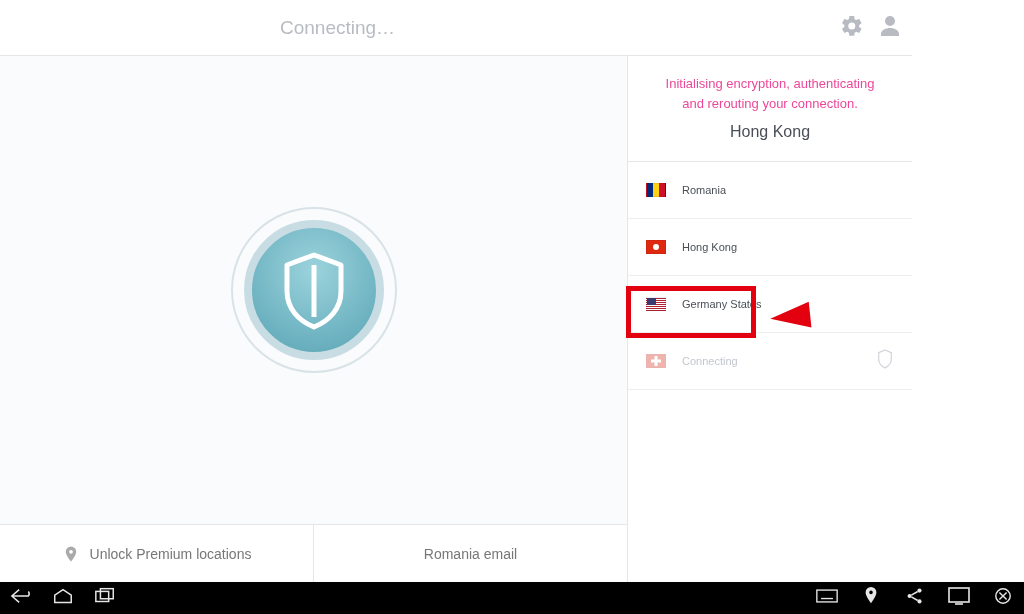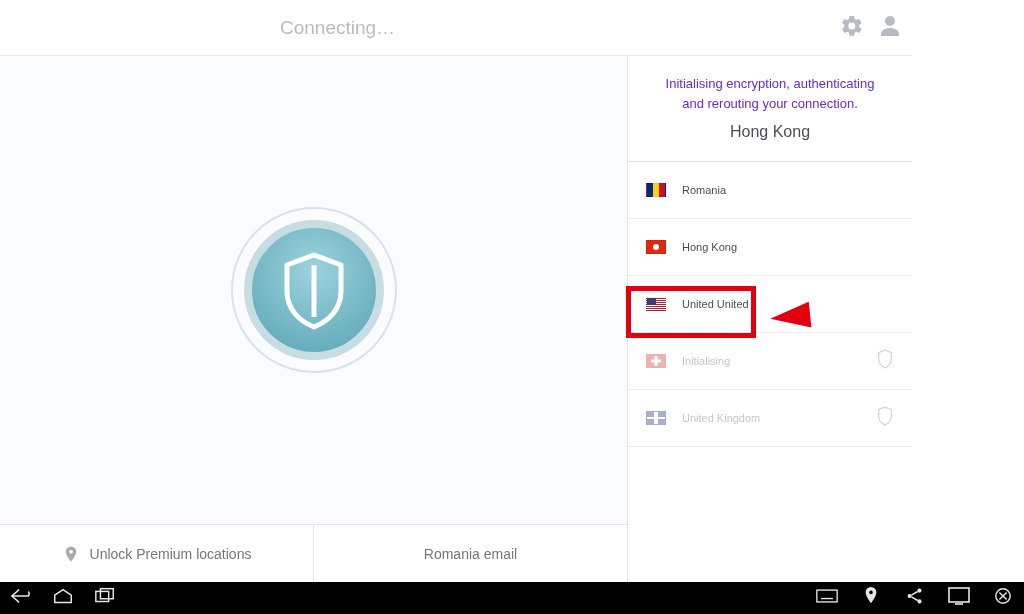--- a/index.html
+++ b/index.html
@@ -15,21 +15,21 @@
   .left { width: 628px; display: flex; flex-direction: column; border-right: 1px solid #e6e6e6; }
   .left-main { flex: 1; display: flex; align-items: center; justify-content: center; background: #fafbfc; }
   .badge-wrap { display: flex; align-items: center; justify-content: center; }
   .left-footer { height: 58px; border-top: 1px solid #e6e6e6; display: flex; }
   .footer-btn { flex: 1; display: flex; align-items: center; justify-content: center; gap: 10px; font-size: 14px; color: #777; border-right: 1px solid #e6e6e6; background: #fff; cursor: pointer; }
   .footer-btn:last-child { border-right: none; }
   .pin-ico { width: 18px; height: 22px; fill: #aaa; }
   
   .right { flex: 1; display: flex; flex-direction: column; min-height: 0; overflow: hidden; }
   .status { padding: 18px 30px 20px; text-align: center; border-bottom: 1px solid #e6e6e6; }
-  .status-msg { color: #6d28d9; font-size: 13px; line-height: 1.5; }
+  .status-msg { color: #ec4899; font-size: 13px; line-height: 1.5; }
   .status-loc { color: #4a4f57; font-size: 16px; margin-top: 10px; font-weight: 500; }
   .list { flex: 1; overflow-y: auto; }
   .row { height: 57px; border-bottom: 1px solid #eceef0; display: flex; align-items: center; padding: 0 18px; cursor: pointer; position: relative; }
   .flag { width: 20px; height: 14px; margin-right: 16px; display: inline-block; position: relative; overflow: hidden; border: 1px solid rgba(0,0,0,0.06); }
   .row-label { font-size: 11px; color: #4a4f57; }
   .row.premium .row-label { color: #c3c7cd; }
   .row.premium .flag { opacity: 0.35; }
   .shield-badge { position: absolute; right: 18px; }
   .shield-badge svg { width: 18px; height: 22px; fill: none; stroke: #d0d3d8; stroke-width: 1.3; }
   
@@ -119,32 +119,25 @@
           <div class="row">
             <span class="flag flag-ro"></span>
             <span class="row-label">Romania</span>
           </div>
           <div class="row">
             <span class="flag flag-hk"></span>
             <span class="row-label">Hong Kong</span>
           </div>
           <div class="row">
             <span class="flag flag-us"></span>
-            <span class="row-label">United United</span>
+            <span class="row-label">Germany States</span>
           </div>
           <div class="row premium">
             <span class="flag flag-ch"></span>
-            <span class="row-label">Initialising</span>
-            <span class="shield-badge"><svg viewBox="0 0 20 24">
-                <path d="M10 2 L17 5 V12 C17 17 14 20 10 22 C6 20 3 17 3 12 V5 Z"></path>
-              </svg></span>
-          </div>
-          <div class="row premium">
-            <span class="flag flag-uk"></span>
-            <span class="row-label">United Kingdom</span>
+            <span class="row-label">Connecting</span>
             <span class="shield-badge"><svg viewBox="0 0 20 24">
                 <path d="M10 2 L17 5 V12 C17 17 14 20 10 22 C6 20 3 17 3 12 V5 Z"></path>
               </svg></span>
           </div>
         </div>
     </div>
   </div>
 </div>
 
 <div class="annot redbox" style="left:626px; top:286px; width:130px; height:52px;"></div>

